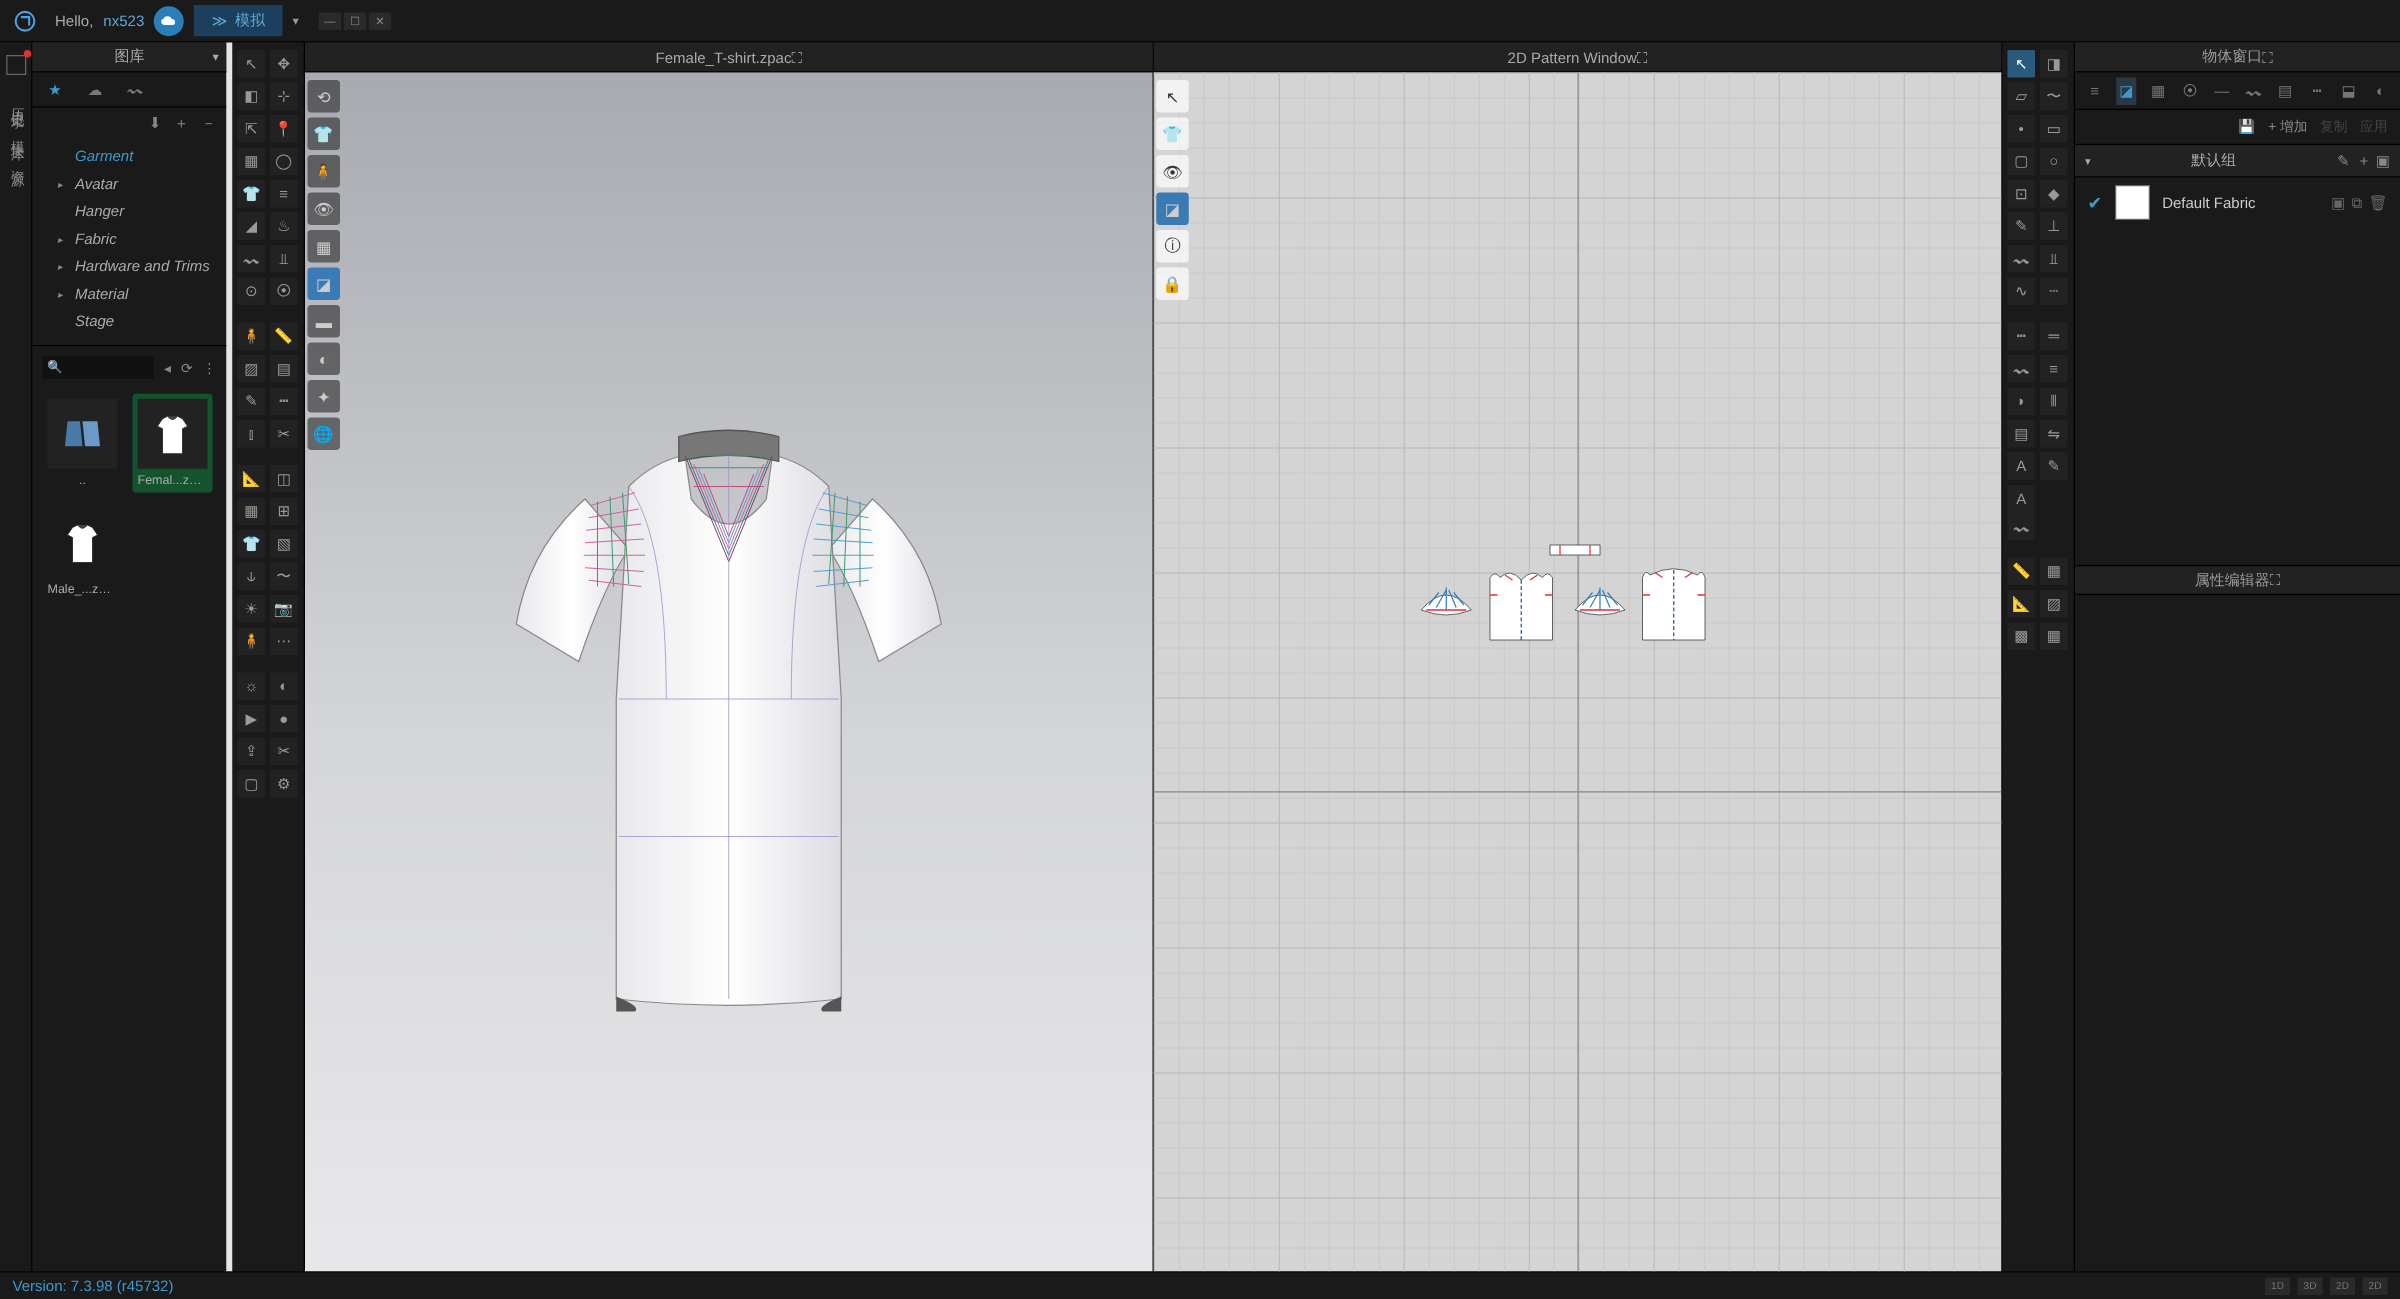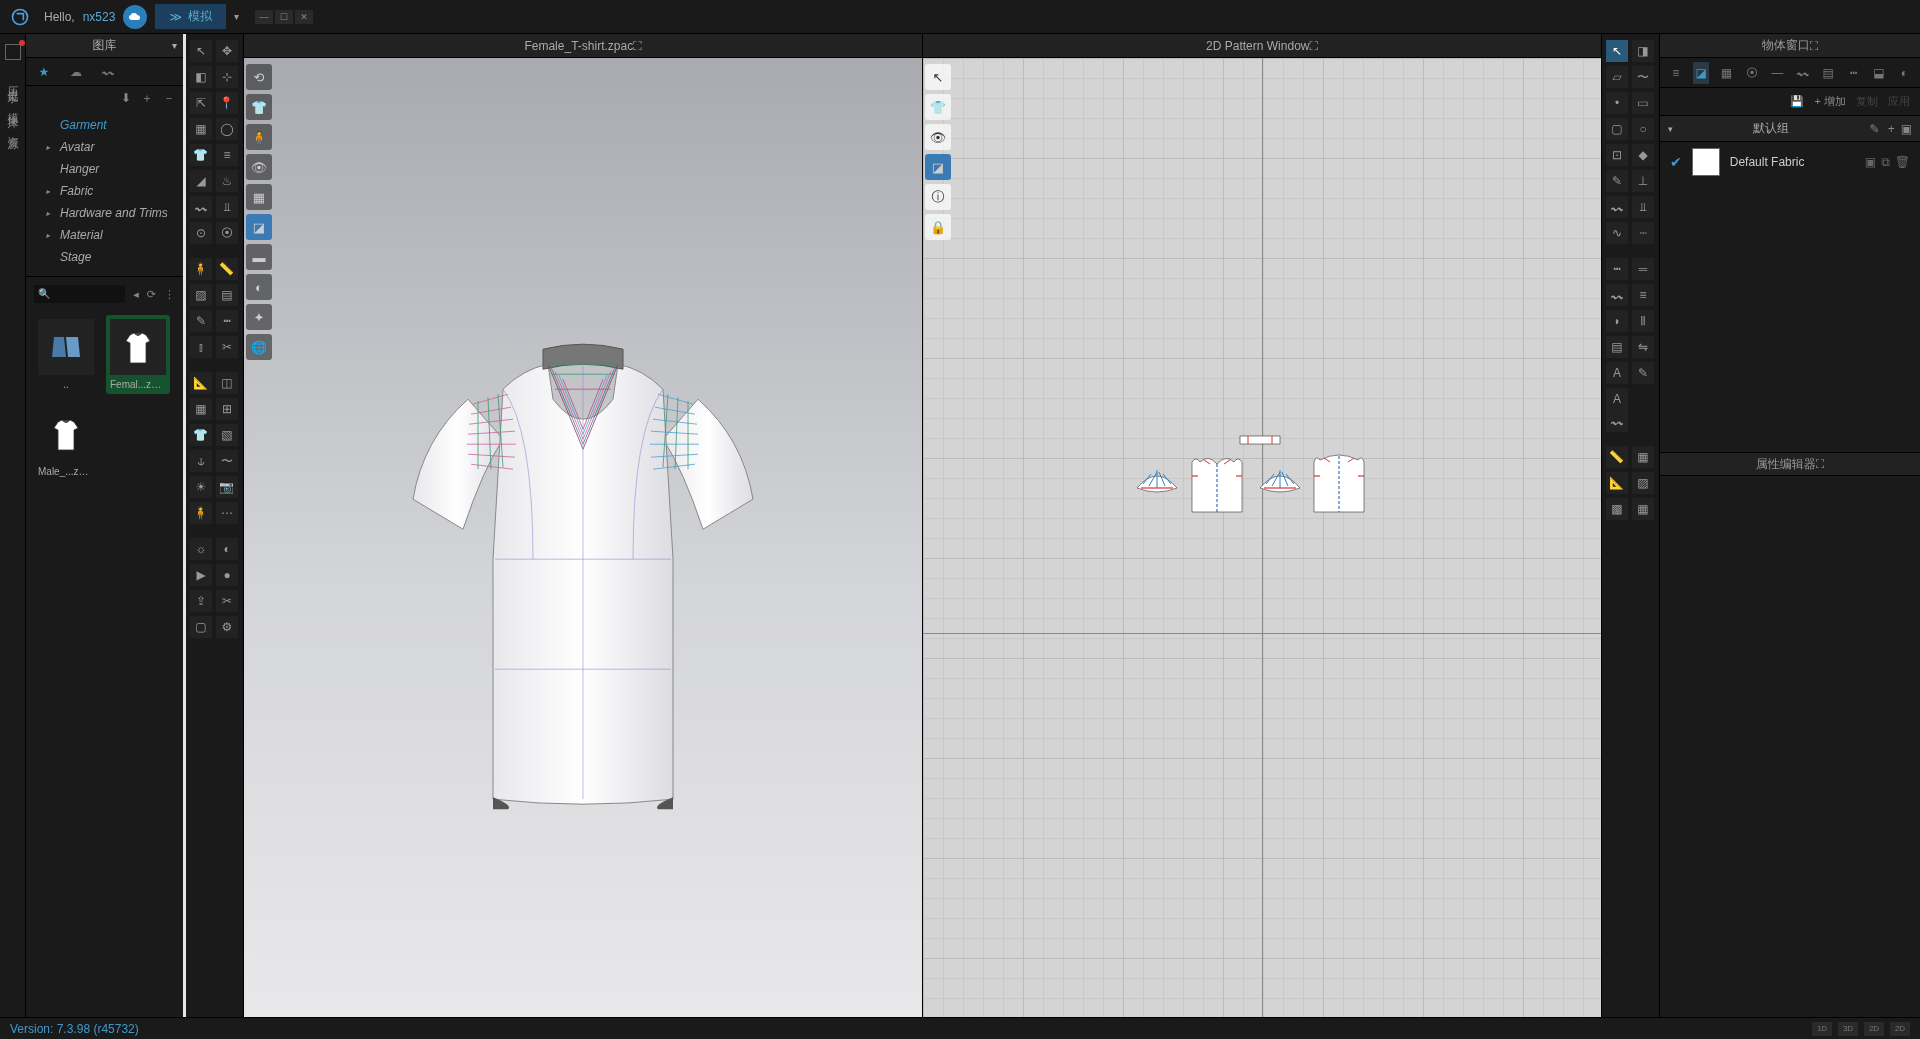--- a/index.html
+++ b/index.html
@@ -22,21 +22,21 @@
 
 
 .workspace { display: flex; height: calc(100% - 34px - 22px); }
 
 
 .left-rail { width: 26px; background: #1a1a1a; border-right: 1px solid #000; display: flex; flex-direction: column; align-items: center; padding-top: 10px; gap: 18px; }
 .rail-text { writing-mode: vertical-rl; font-size: 11px; color: #888; letter-spacing: 2px; cursor: pointer; }
 .red-dot { width: 6px; height: 6px; background: #d33; border-radius: 50%; position: absolute; margin-left: 14px; margin-top: -4px; }
 
 
-.library { width: 160px; background: #1a1a1a; border-right: 3px solid #e5e5e5; display: flex; flex-direction: column; }
+.library { width: 160px; background: #1a1a1a; border-right: 5px solid #e5e5e5; display: flex; flex-direction: column; }
 .panel-header { height: 24px; display: flex; align-items: center; justify-content: center; color: #aaa; position: relative; background: #222; border-bottom: 1px solid #000; }
 .panel-header .chev { position: absolute; right: 6px; font-size: 10px; }
 .lib-tabs { height: 28px; display: flex; align-items: center; gap: 12px; padding: 0 8px; border-bottom: 1px solid #000; }
 .lib-tab { width: 20px; height: 20px; display: flex; align-items: center; justify-content: center; cursor: pointer; color: #777; }
 .lib-tab.active { color: #4099cc; }
 .lib-ops { height: 24px; display: flex; align-items: center; justify-content: flex-end; gap: 10px; padding: 0 8px; }
 .lib-op { font-size: 12px; color: #888; cursor: pointer; }
 .lib-tree { padding: 4px 0; }
 .tree-item { padding: 4px 10px 4px 20px; color: #aaa; cursor: pointer; display: flex; align-items: center; gap: 6px; font-style: italic; }
 .tree-item.selected { color: #4099cc; }

